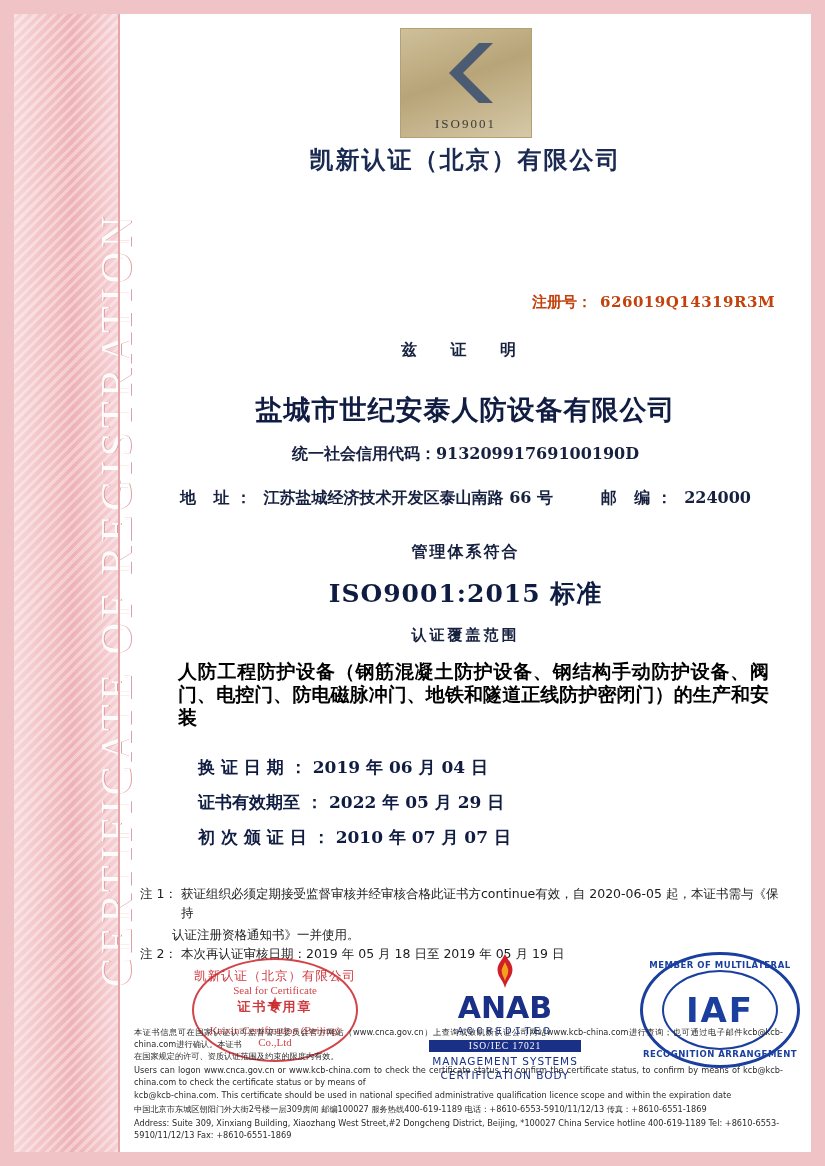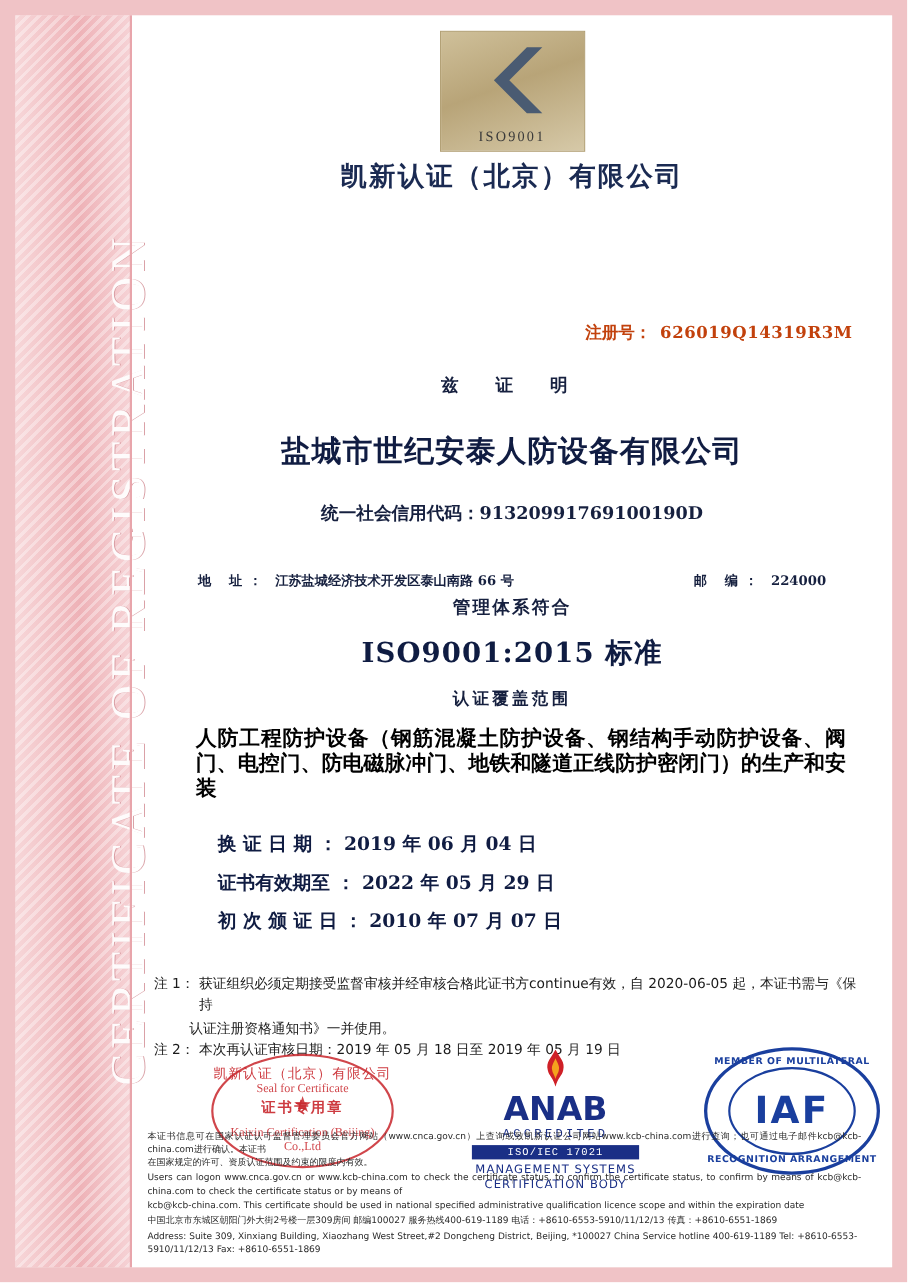--- a/index.html
+++ b/index.html
@@ -153,33 +153,31 @@
     color: #101c42;
   }
   .credit-code {
     position: absolute;
     top: 430px; left: 0; right: 0;
     text-align: center;
     font-family: "DejaVu Serif", serif;
     font-size: 16px;
     font-weight: bold;
     color: #16203f;
-    margin-top: 13px;
   }
   .addr-row {
     position: absolute;
     top: 474px; left: 60px; right: 60px;
     display: flex;
     justify-content: space-between;
     align-items: baseline;
     font-family: "DejaVu Serif", serif;
-    font-size: 12px;
+    font-size: 16px;
     font-weight: bold;
     color: #16203f;
-    margin-top: 32px;
   }
   .addr-row .addr-label { letter-spacing: 6px; margin-right: 6px; }
   .addr-left { display: flex; align-items: baseline; }
   .addr-right { display: flex; align-items: baseline; }
   .addr-right .zip-label { letter-spacing: 6px; margin-right: 6px; }
 
   .conform {
     position: absolute;
     top: 528px; left: 0; right: 0;
     text-align: center;
@@ -334,21 +332,21 @@
     font-size: 11px;
     letter-spacing: 3px;
     color: #1a2f86;
     margin-top: 2px;
   }
   .anab .iso-bar {
     margin: 3px auto 3px auto;
     width: 120px;
     background: #1a2f86;
     color: #ffffff;
-    font-family: Liberation Mono, monospace;
+    font-family: Liberation Serif, serif;
     font-size: 9.5px;
     letter-spacing: 1px;
     padding: 1px 16px;
   }
   .anab .sub {
     font-family: "DejaVu Sans", sans-serif;
     font-size: 10.5px;
     letter-spacing: 1px;
     color: #1a2f86;
     line-height: 1.3;

